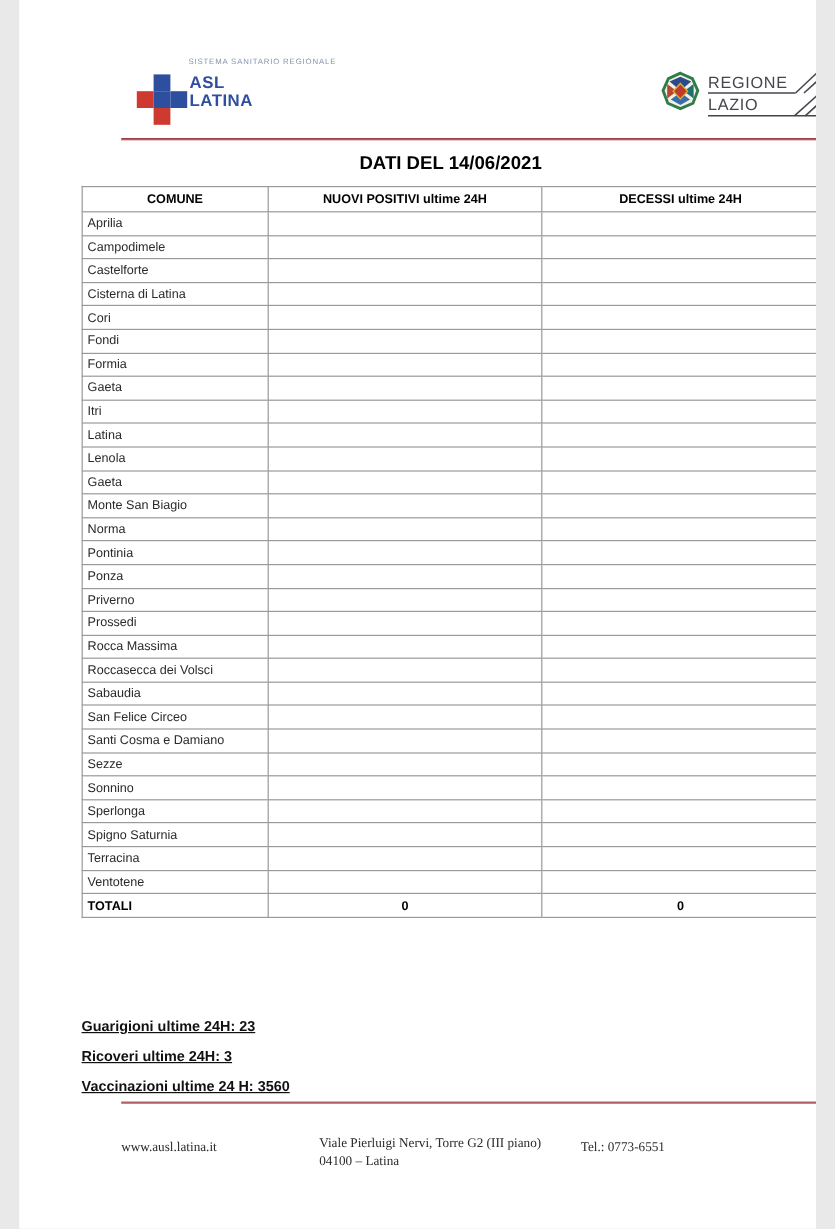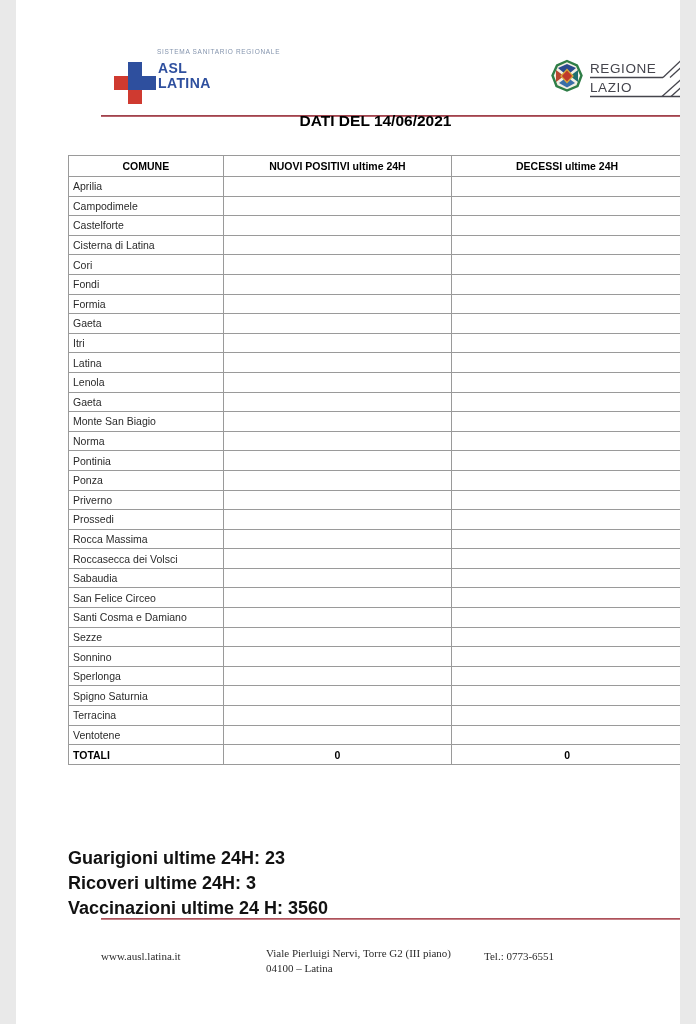--- a/index.html
+++ b/index.html
@@ -23,41 +23,42 @@
   .asl-name{
     position:absolute;left:142px;top:61px;
     font-size:14px;line-height:15px;font-weight:600;color:var(--blue);
     letter-spacing:.4px;white-space:pre-line;
   }
   .region-logo{position:absolute;left:534px;top:57px;width:134px;height:45px;}
   
   .rule-top{position:absolute;left:85px;top:115px;width:582px;height:2px;
     background:linear-gradient(#93333d,#c4727b);}
   .doc-title{
-    position:absolute;left:52px;top:112px;width:615px;text-align:center;
+    position:absolute;left:52px;top:128px;width:615px;text-align:center;
     font-size:15.5px;font-weight:bold;color:#000;
   }
   
   .data-table{
     position:absolute;left:52px;top:155px;width:615px;
     border-collapse:collapse;table-layout:fixed;padding-left:36px;
   }
   .data-table th,.data-table td{
     border:1px solid #9a9a9a;font-size:10.5px;padding:0 4px;
     overflow:hidden;white-space:nowrap;
   }
   .data-table thead th{height:20px;font-weight:bold;text-align:center;color:#000;}
   .data-table tbody td{height:18.6px;}
   .c-comune{text-align:left;color:#2a2a2a;}
   .c-num{text-align:center;}
   .row-total td{height:20px;font-weight:bold;color:#000;}
   
   .stat-line{
-    position:absolute;left:52px;font-size:18px;font-weight:bold;color:#111;
+    position:absolute;left:52px;font-size:12px;font-weight:bold;color:#111;
     white-space:nowrap;
+    text-decoration:underline;
   }
   .stat-0{top:848px;} .stat-1{top:873px;} .stat-2{top:898px;}
   
   .rule-bottom{position:absolute;left:85px;top:918px;width:582px;height:2px;
     background:linear-gradient(#a03b45,#d3959b);}
   .footer{
     position:absolute;left:0;top:946px;width:696px;
     font-family:"Liberation Serif",serif;font-size:11px;color:#2b2b2b;
   }
   .footer .site{position:absolute;left:85px;top:4px;}

